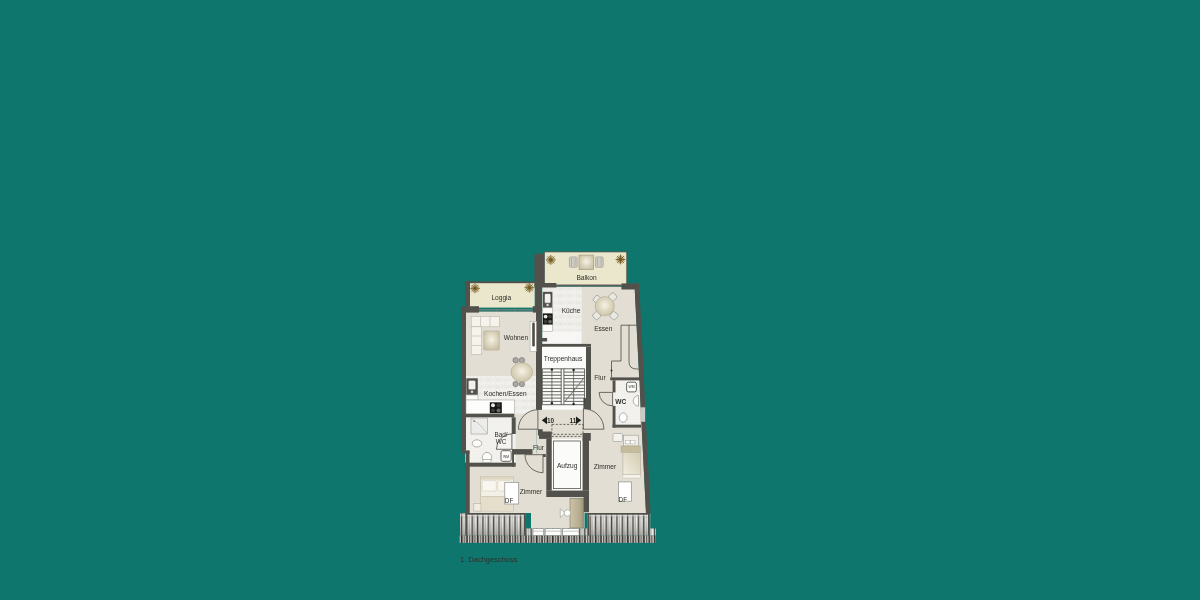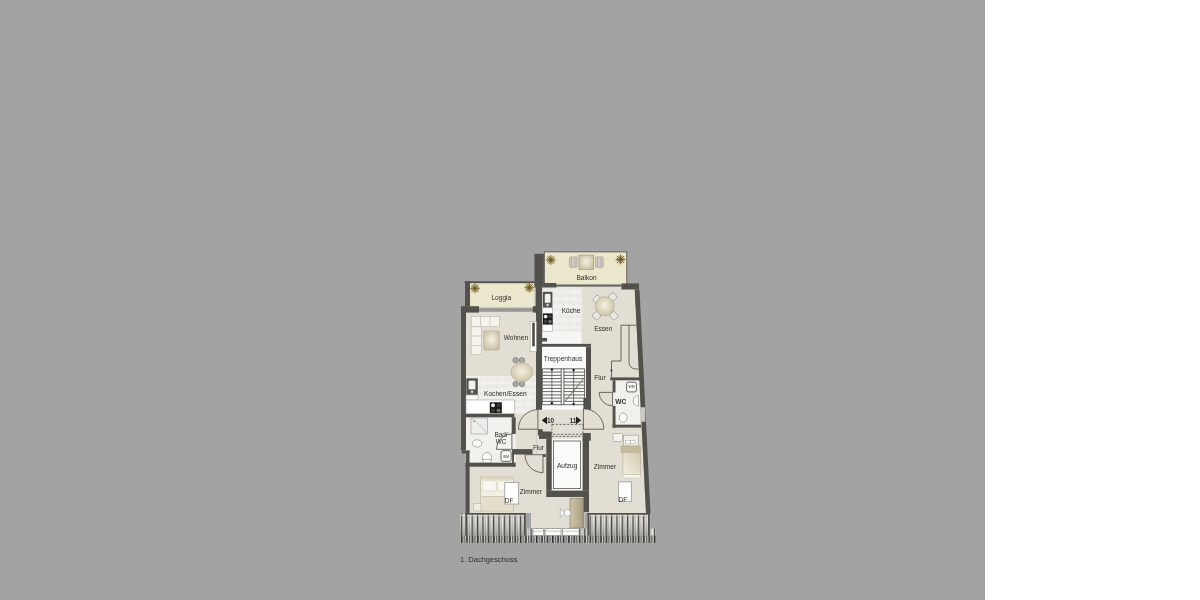--- a/index.html
+++ b/index.html
@@ -1,16 +1,16 @@
 <!DOCTYPE html>
 <html><head>
 <meta charset="utf-8">
 <style>
   html,body{margin:0;padding:0;background:#ffffff;-webkit-font-smoothing:antialiased;}
-  .page{width:985px;height:600px;position:relative;overflow:hidden;background:#a3a3a3;filter:opacity(0.999);text-align:center;}
+  .page{width:1200px;height:600px;position:relative;overflow:hidden;background:#0f766e;filter:opacity(0.999);text-align:center;}
   svg{position:absolute;top:0;left:0;}
   text{font-family:"Liberation Sans",sans-serif;fill:#2f2e2a;}
 </style>
 </head>
 <body>
 <div class="page">
 <svg width="1200" height="600" viewBox="0 0 1200 600">
 <defs>
   <pattern id="tile" width="3.2" height="3.2" patternUnits="userSpaceOnUse">
     <rect width="3.2" height="3.2" fill="#f3f2ef"></rect>

